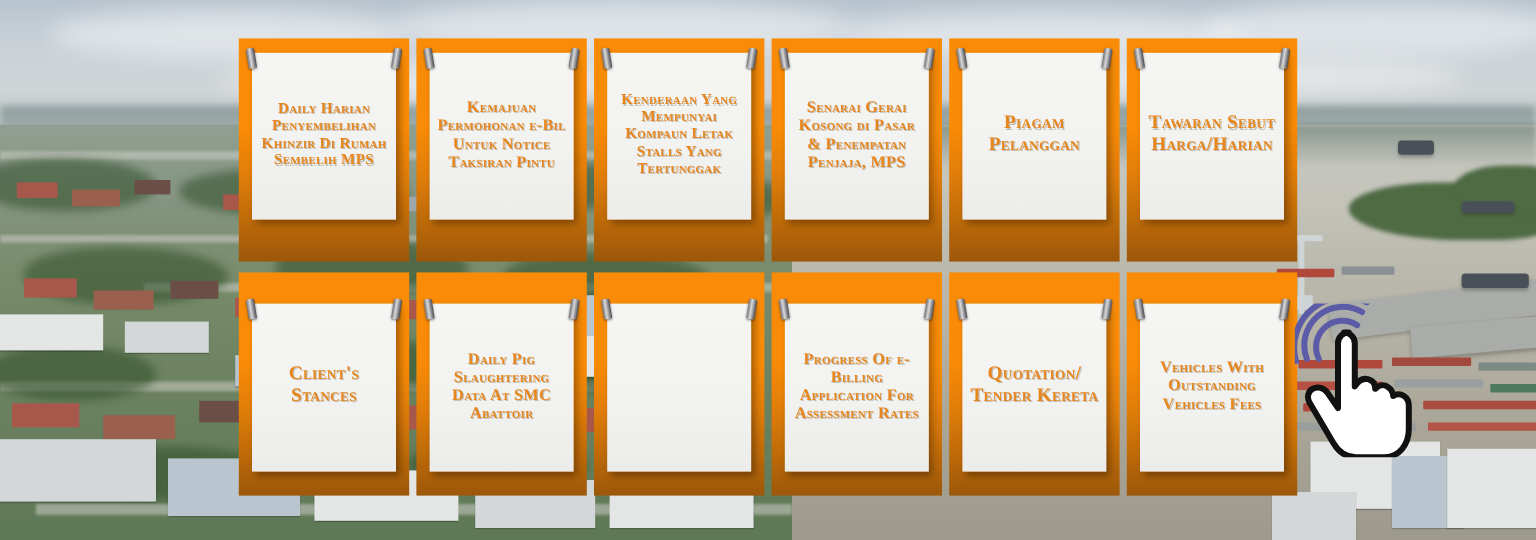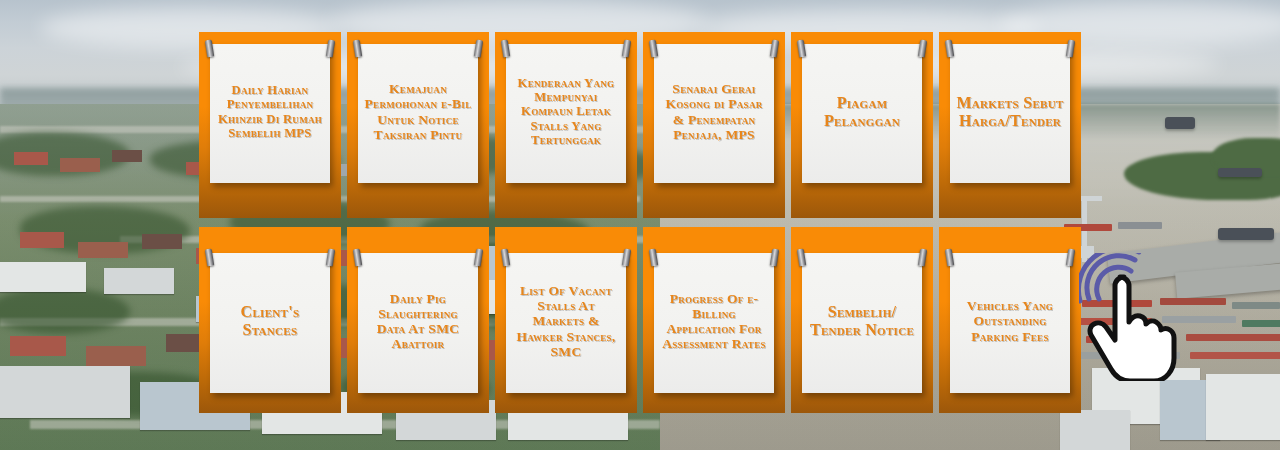--- a/index.html
+++ b/index.html
@@ -326,21 +326,21 @@
         <div class="clip left"></div>
         <div class="clip right"></div>
         <div class="label lg">Piagam Pelanggan</div>
       </div>
     </div>
 
     <div class="card row1">
       <div class="paper">
         <div class="clip left"></div>
         <div class="clip right"></div>
-        <div class="label lg">Markets Sebut Harga/Tender</div>
+        <div class="label lg">Tawaran Sebut Harga/Harian</div>
       </div>
     </div>
 
     <div class="card row2">
       <div class="paper">
         <div class="clip left"></div>
         <div class="clip right"></div>
         <div class="label lg">Client's Stances</div>
       </div>
     </div>
@@ -350,45 +350,44 @@
         <div class="clip left"></div>
         <div class="clip right"></div>
         <div class="label sm">Daily Pig Slaughtering Data At SMC Abattoir</div>
       </div>
     </div>
 
     <div class="card row2">
       <div class="paper">
         <div class="clip left"></div>
         <div class="clip right"></div>
-        <div class="label sm">List Of Vacant Stalls At Markets &amp; Hawker Stances, SMC</div>
       </div>
     </div>
 
     <div class="card row2">
       <div class="paper">
         <div class="clip left"></div>
         <div class="clip right"></div>
         <div class="label sm">Progress Of e-Billing Application For Assessment Rates</div>
       </div>
     </div>
 
     <div class="card row2">
       <div class="paper">
         <div class="clip left"></div>
         <div class="clip right"></div>
-        <div class="label lg">Sembelih/ Tender Notice</div>
-      </div>
-    </div>
-
-    <div class="card row2">
-      <div class="paper">
-        <div class="clip left"></div>
-        <div class="clip right"></div>
-        <div class="label sm">Vehicles Yang Outstanding Parking Fees</div>
+        <div class="label lg">Quotation/ Tender Kereta</div>
+      </div>
+    </div>
+
+    <div class="card row2">
+      <div class="paper">
+        <div class="clip left"></div>
+        <div class="clip right"></div>
+        <div class="label sm">Vehicles With Outstanding Vehicles Fees</div>
       </div>
     </div>
 
   </div>
 
   <svg id="cursor" viewBox="0 0 104 128">
     <g fill="none" stroke="#5b5ba8" stroke-width="5" stroke-linecap="round">
       <path d="M20 46 A22 22 0 0 1 52 18"></path>
       <path d="M10 46 A32 32 0 0 1 56 7"></path>
       <path d="M1 48 A42 42 0 0 1 60 -1"></path>

